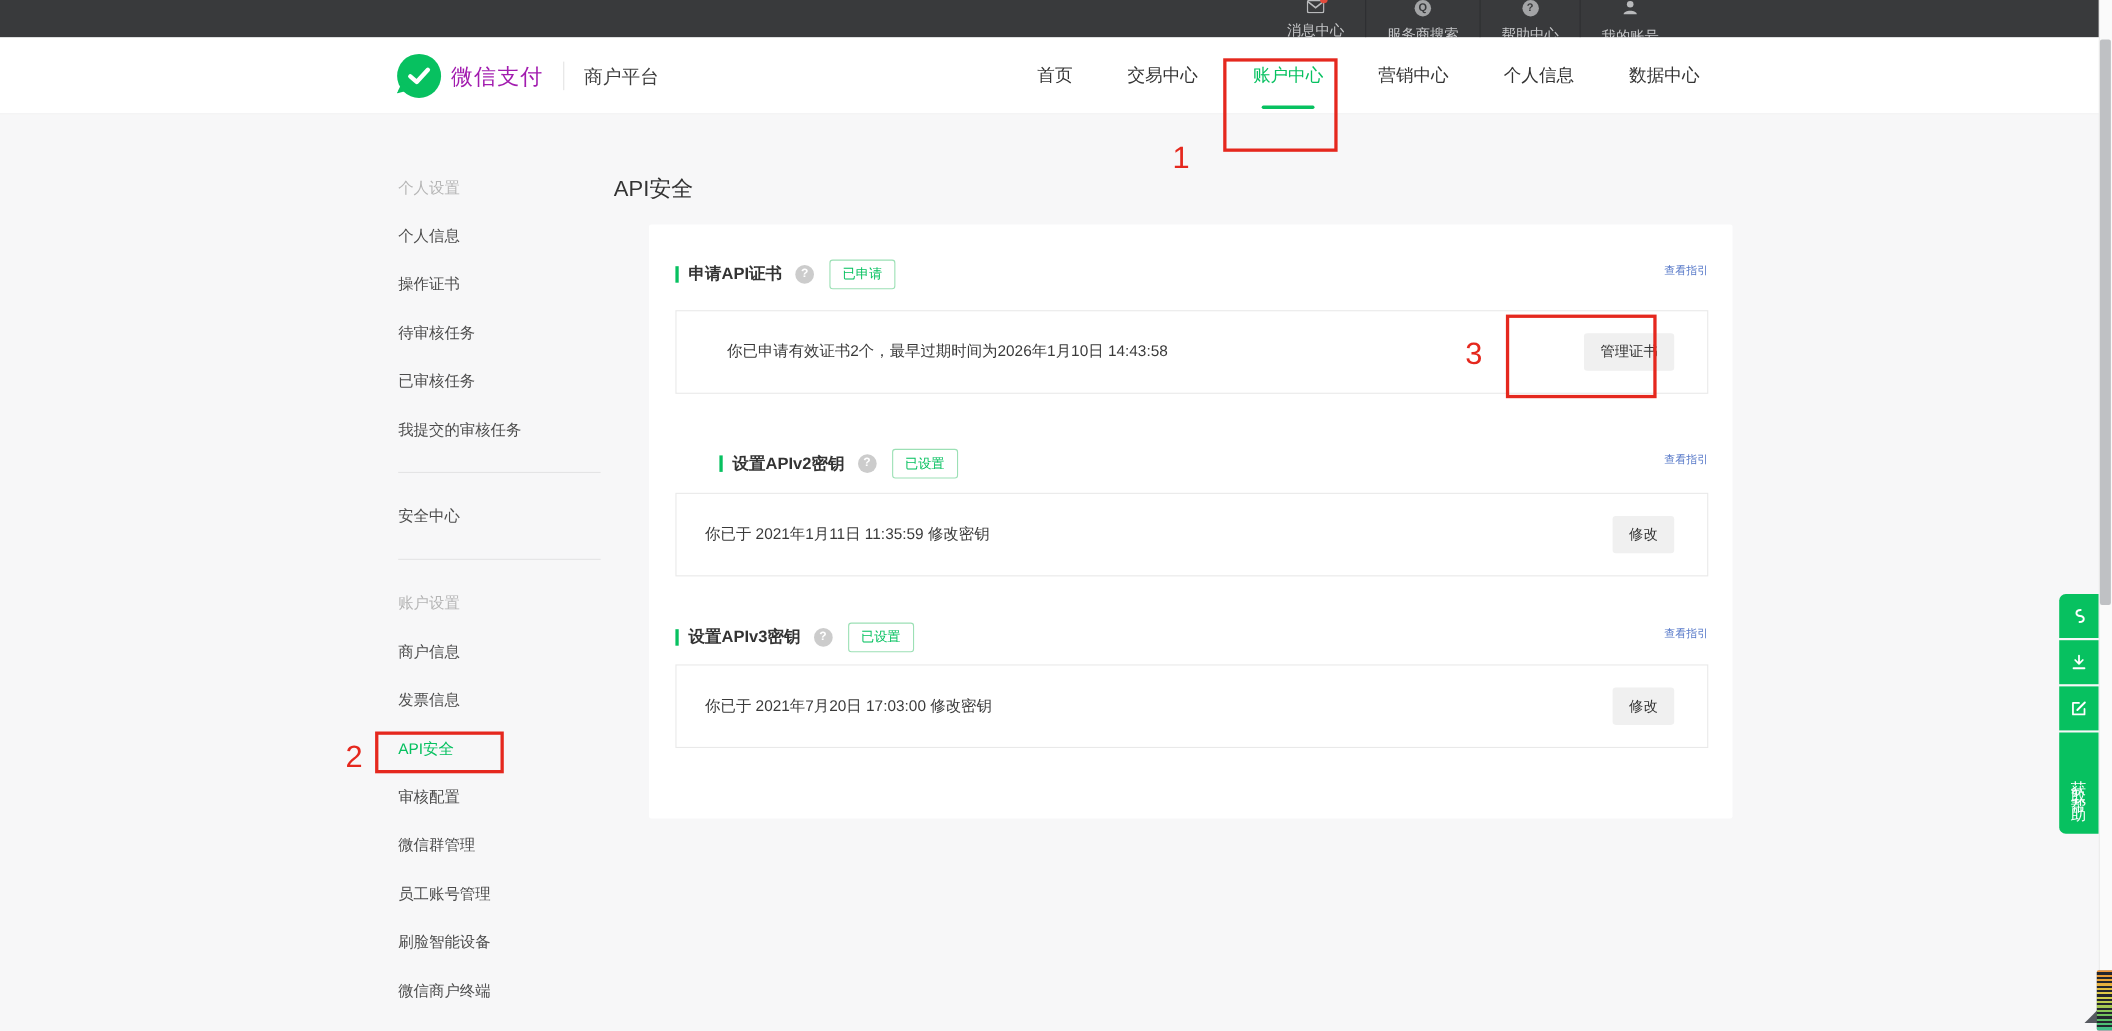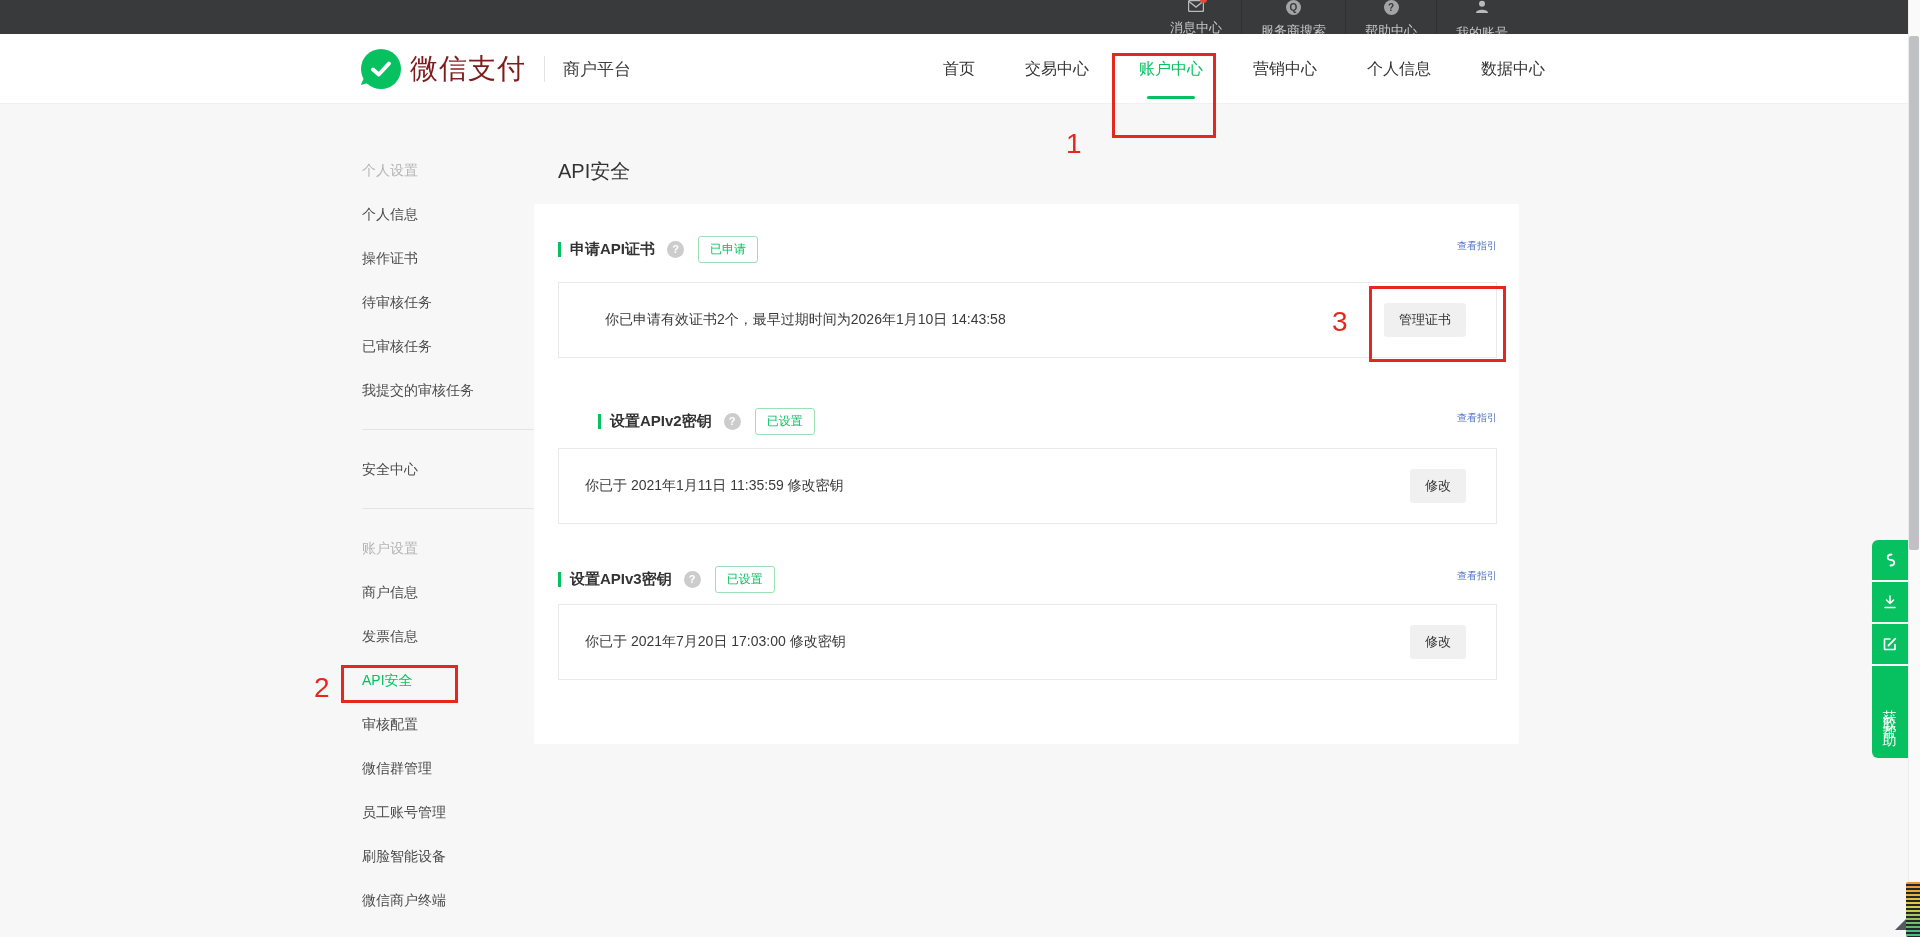--- a/index.html
+++ b/index.html
@@ -15,39 +15,39 @@
   .mail-wrap { position:relative; width:16px; height:12px; }
   .mail-dot { position:absolute; right:-3px; top:-4px; width:7px; height:7px; border-radius:50%; background:#e24a3b; }
   .caret-down { width:0; height:0; border-left:5px solid transparent; border-right:5px solid transparent; border-top:6px solid #b9babc; margin-left:4px; }
 
   
   .header { position:absolute; left:0; top:34px; width:1920px; height:70px; background:#ffffff; border-bottom:1px solid #f0f0f1; }
   .brand { position:absolute; left:361px; top:0; height:70px; display:flex; align-items:center; }
   .logo-bubble { position:relative; width:40px; height:40px; }
   .logo-circle { position:absolute; inset:0; border-radius:50%; background:#07c160; }
   .logo-tail { position:absolute; left:1px; bottom:2px; width:11px; height:11px; background:#07c160; transform:rotate(18deg); clip-path:polygon(0 100%, 15% 0, 100% 35%); }
-  .brand-text { margin-left:9px; font-size:28px; color:#7f1d1d; letter-spacing:1px; }
+  .brand-text { margin-left:9px; font-size:20px; color:#a21caf; letter-spacing:1px; }
   .brand-divider { width:1px; height:26px; background:#e3e3e3; margin:0 18px; }
   .platform-text { font-size:17px; color:#3f3f3f; }
 
   .nav { position:absolute; left:943px; top:0; height:70px; display:flex; gap:50px; align-items:center; }
   .nav-item { position:relative; height:70px; display:flex; align-items:center; font-size:16px; color:#333; cursor:pointer; white-space:nowrap; }
   .nav-item.active .nav-label { color:#07c160; }
   .nav-underline { position:absolute; left:50%; transform:translateX(-50%); bottom:5px; width:48px; height:3px; background:#07c160; border-radius:2px; }
 
   
   .sidebar { position:absolute; left:362px; top:104px; width:184px; padding-top:44px; }
   .side-row { height:44px; line-height:44px; font-size:14px; color:#4c4c4c; cursor:pointer; white-space:nowrap; }
   .side-row.group-header { color:#b5b5b5; cursor:default; }
   .side-row.active { color:#07c160; }
   .side-divider { height:1px; background:#e4e4e5; margin:17px 0; }
 
   
   .page-title { position:absolute; left:558px; top:158px; font-size:20px; color:#333; }
-  .card { position:absolute; left:534px; top:204px; width:985px; height:540px; background:#ffffff; border-radius:2px; padding:34px 22px 0 24px; }
+  .card { position:absolute; left:590px; top:204px; width:985px; height:540px; background:#ffffff; border-radius:2px; padding:34px 22px 0 24px; }
   .sec-header { position:relative; height:22px; display:flex; align-items:center; margin-bottom:22px; }
   .sec-bar { width:3px; height:15px; background:#07c160; margin-right:9px; }
   .sec-title { font-size:15px; color:#333; font-weight:bold; margin-right:12px; }
   .help-disc { width:17px; height:17px; border-radius:50%; background:#cccccc; color:#ffffff; font-size:11px; font-weight:bold; text-align:center; line-height:17px; margin-right:14px; cursor:pointer; }
   .status-badge { font-size:12px; color:#07c160; border:1px solid #9ce0b5; border-radius:3px; padding:4px 11px; background:#fff; }
   .guide-link { position:absolute; right:0; top:1px; font-size:10px; color:#5577c8; cursor:pointer; }
   .sec-row { position:relative; height:76px; border:1px solid #e9e9e9; background:#fff; display:flex; align-items:center; padding-left:26px; }
   .row-text { font-size:14px; color:#3a3a3a; }
   .row-btn { position:absolute; right:30px; top:50%; transform:translateY(-50%); background:#f0f0f0; border:none; border-radius:3px; font-size:13px; color:#333; padding:8px 15px; cursor:pointer; font-family:inherit; }
   .gap-a { margin-bottom:52px;padding-left:46px; } .gap-b { margin-bottom:16px;margin-left:40px; } .gap-c { margin-bottom:44px; } .gap-d { margin-bottom:14px; }

